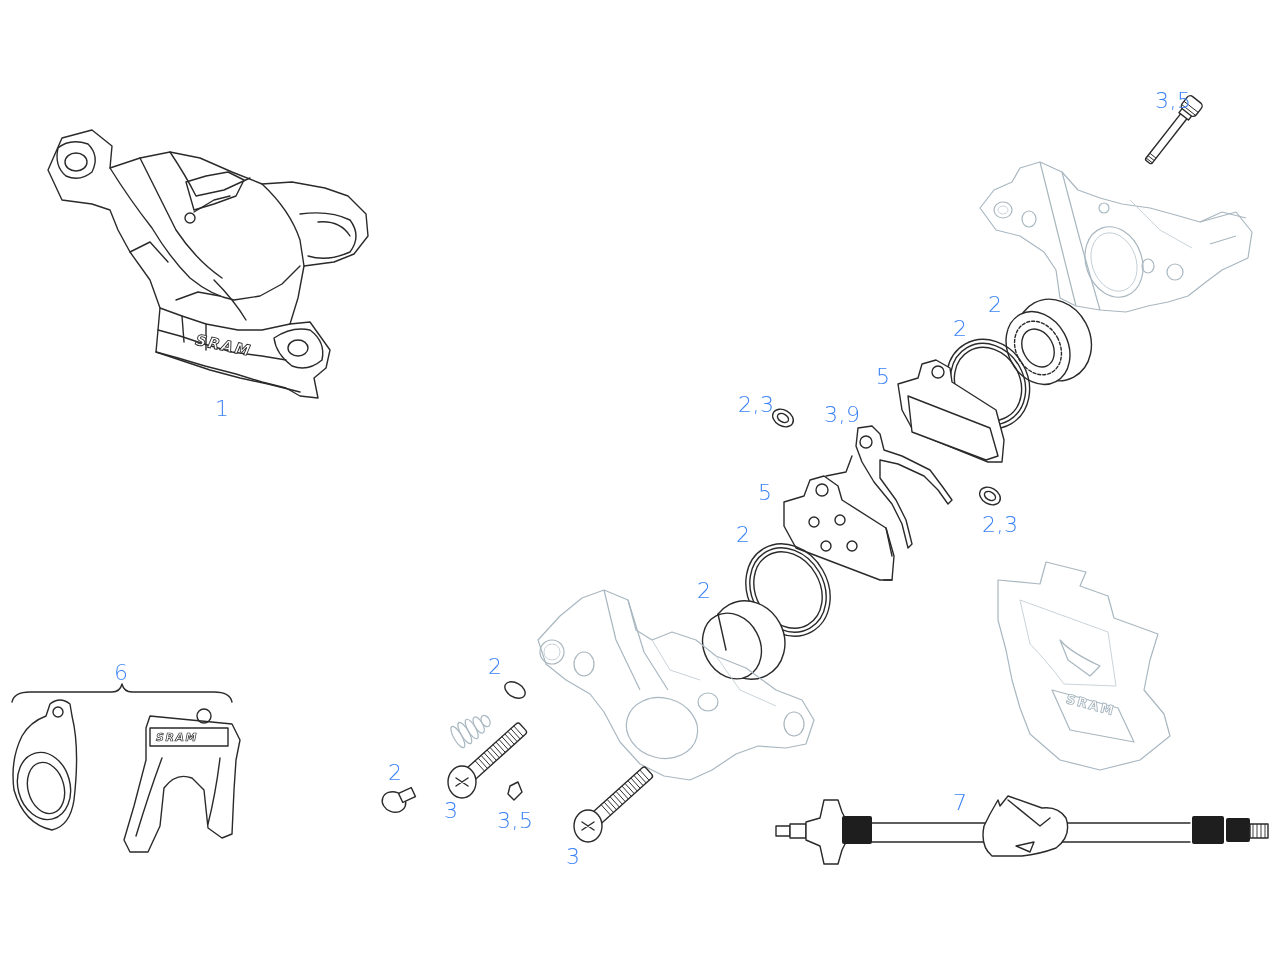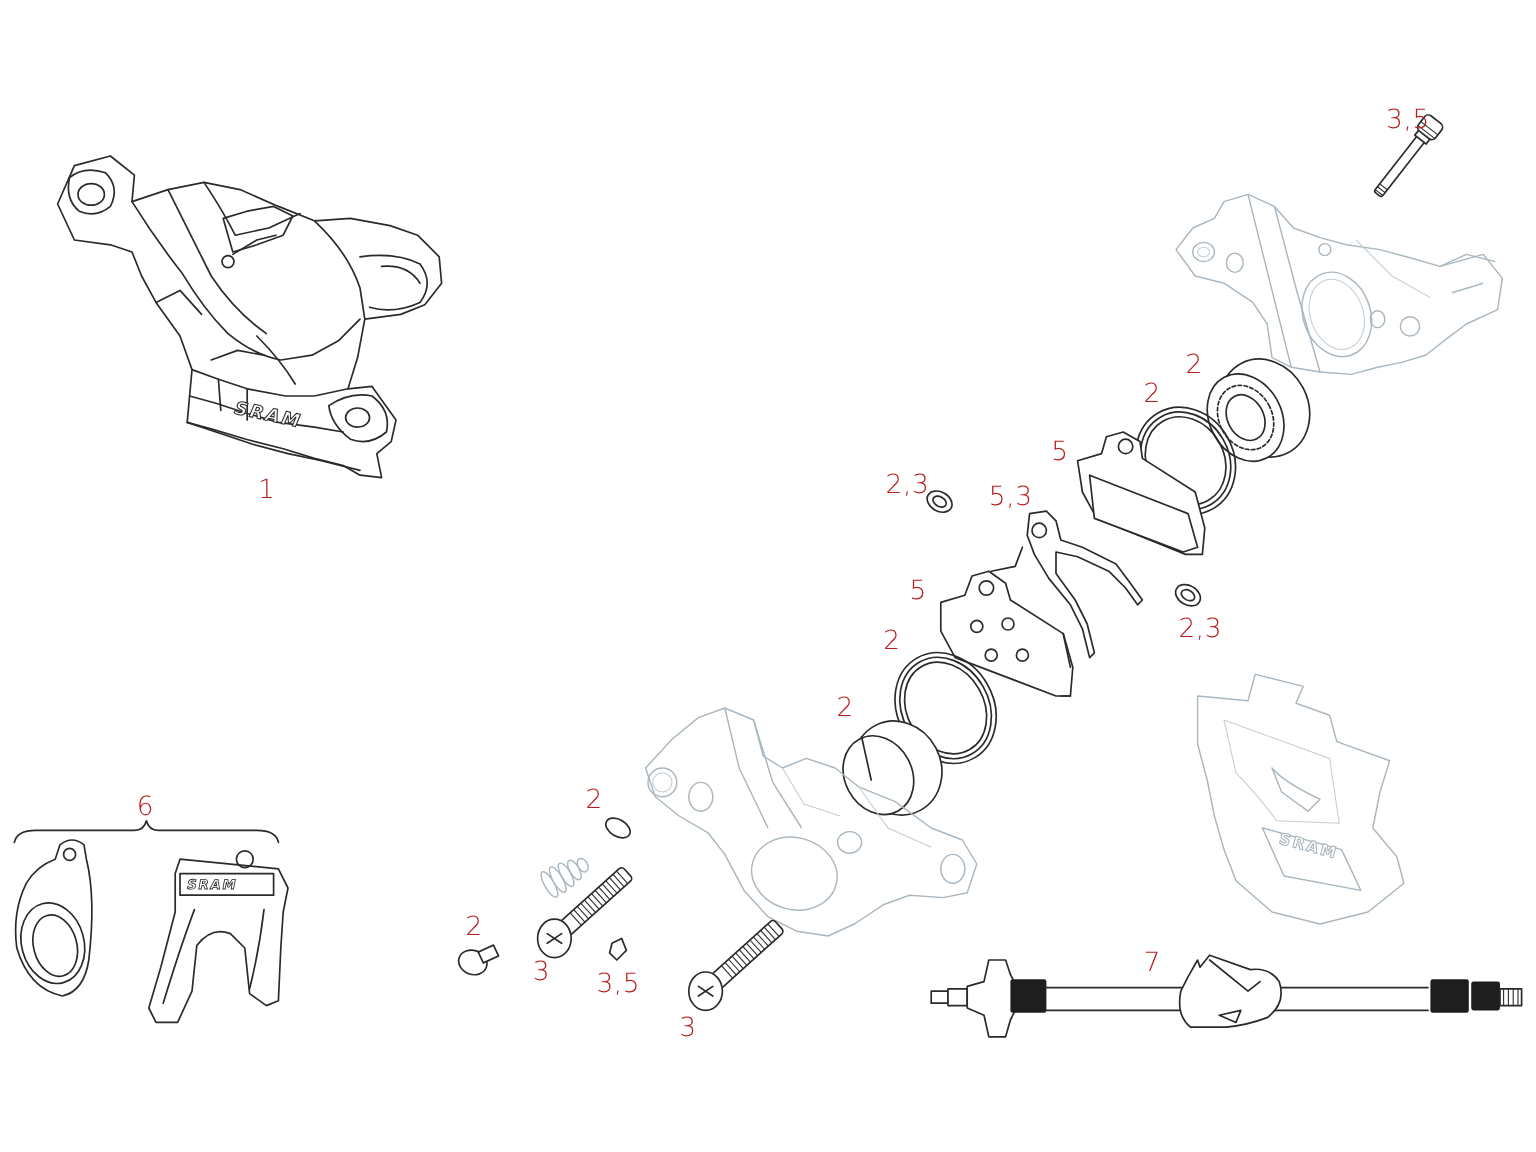--- a/index.html
+++ b/index.html
@@ -1,19 +1,19 @@
 <!DOCTYPE html>
 <html><head>
 <meta charset="utf-8">
 <style>
   html, body { margin:0; padding:0; background:#ffffff; }
   body { width:1280px; height:960px; position:relative; overflow:hidden; font-family:"DejaVu Sans", sans-serif; }
   .stage { position:absolute; left:0; top:0; width:1280px; height:960px; }
   svg.parts { position:absolute; left:0; top:0; }
-  .label { position:absolute; font-family:"DejaVu Sans", sans-serif; font-size:22px; color:#b91c1c; font-weight:300; line-height:1; letter-spacing:0.5px; white-space:nowrap; }
+  .label { position:absolute; font-family:"DejaVu Sans", sans-serif; font-size:22px; color:#3b82f6; font-weight:300; line-height:1; letter-spacing:0.5px; white-space:nowrap; }
   .ink { fill:none; stroke:#2a2a2a; stroke-width:1.4; stroke-linejoin:round; stroke-linecap:round; }
   .ink-thin { fill:none; stroke:#2a2a2a; stroke-width:0.9; }
   .ghost { fill:none; stroke:#a9b7c0; stroke-width:1.2; stroke-linejoin:round; }
   .ghost-thin { fill:none; stroke:#c3ced5; stroke-width:0.9; }
   .fill-white { fill:#ffffff; }
   .knurl { fill:#1e1e1e; }
 </style>
 </head>
 <body>
 
@@ -210,21 +210,21 @@
     <path class="ink-thin" d="M1253,824 L1253,838 M1257,824 L1257,838 M1261,824 L1261,838 M1265,824 L1265,838"></path>
   </g>
 </svg>
 
 <span class="label" style="left:215px;top:398px;">1</span>
 <span class="label" style="left:1155px;top:90px;">3,5</span>
 <span class="label" style="left:988px;top:294px;">2</span>
 <span class="label" style="left:953px;top:318px;">2</span>
 <span class="label" style="left:876px;top:366px;">5</span>
 <span class="label" style="left:738px;top:394px;">2,3</span>
-<span class="label" style="left:824px;top:404px;">5,3</span>
+<span class="label" style="left:824px;top:404px;">3,9</span>
 <span class="label" style="left:758px;top:482px;">5</span>
 <span class="label" style="left:982px;top:514px;">2,3</span>
 <span class="label" style="left:736px;top:524px;">2</span>
 <span class="label" style="left:697px;top:580px;">2</span>
 <span class="label" style="left:488px;top:656px;">2</span>
 <span class="label" style="left:388px;top:762px;">2</span>
 <span class="label" style="left:444px;top:800px;">3</span>
 <span class="label" style="left:497px;top:810px;">3,5</span>
 <span class="label" style="left:566px;top:846px;">3</span>
 <span class="label" style="left:114px;top:662px;">6</span>

